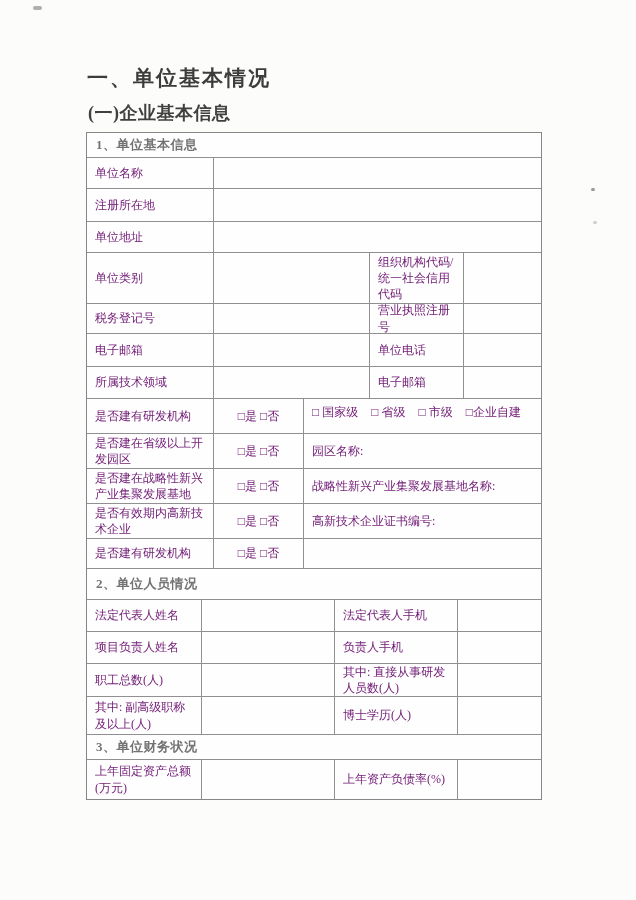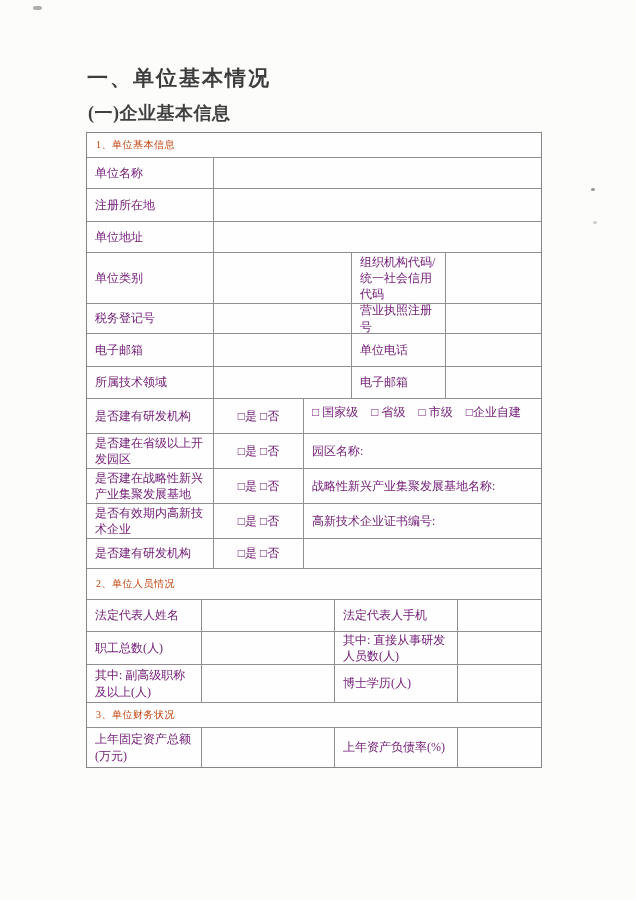--- a/index.html
+++ b/index.html
@@ -21,27 +21,27 @@
     border:1px solid #868686;background:#fefefe;box-sizing:border-box;
   }
   .tr{display:flex;border-bottom:1px solid #909090;box-sizing:border-box;}
   .tr:last-child{border-bottom:none;}
   .td{
     box-sizing:border-box;display:flex;align-items:center;
     padding:3px 8px;font-size:12px;color:#701a75;line-height:1.35;
   }
   .td + .td{border-left:1px solid #909090;}
   .sec{
-    width:100%;font-weight:normal;color:#c2410c;font-size:10px;
+    width:100%;font-weight:bold;color:#737373;font-size:13px;
     display:flex;align-items:center;padding:3px 9px;box-sizing:border-box;
     letter-spacing:.5px;
   }
   
   .cA1{width:126px;} .cA2{flex:1;}
-  .cB1{width:126px;} .cB2{width:138px;} .cB3{width:94px;padding:2px 8px;} .cB4{flex:1;}
+  .cB1{width:126px;} .cB2{width:138px;} .cB3{width:94px;padding:2px 8px;margin-left:18px;} .cB4{flex:1;}
   .cC1{width:126px;} .cC2{width:90px;justify-content:center;padding:3px 15px;} .cC3{flex:1;}
   .cD1{width:114px;} .cD2{width:133px;} .cD3{width:123px;} .cD4{flex:1;}
   .opts{display:block;padding:4px 6px 4px 8px;line-height:1.55;}
   .opts span{margin-right:13px;}
   .opts span:last-child{margin-right:4px;}
   .speck{position:absolute;border-radius:2px;}
   .speck-a{left:33px;top:6px;width:9px;height:4px;background:#6f6f6f;opacity:.55;}
   .speck-b{left:591px;top:188px;width:4px;height:3px;background:#9a9a9a;}
   .speck-c{left:593px;top:221px;width:4px;height:3px;background:#cfcfcf;}
 </style>
@@ -136,20 +136,26 @@
     <div class="td sec">2、单位人员情况</div>
   </div>
 
   <div class="tr" style="height:32px">
     <div class="td cD1">法定代表人姓名</div>
     <div class="td cD2"></div>
     <div class="td cD3">法定代表人手机</div>
     <div class="td cD4"></div>
   </div>
 
+  <div class="tr" style="height:32px">
+    <div class="td cD1">项目负责人姓名</div>
+    <div class="td cD2"></div>
+    <div class="td cD3">负责人手机</div>
+    <div class="td cD4"></div>
+  </div>
 
   <div class="tr" style="height:33px">
     <div class="td cD1">职工总数(人)</div>
     <div class="td cD2"></div>
     <div class="td cD3">其中: 直接从事研发人员数(人)</div>
     <div class="td cD4"></div>
   </div>
 
   <div class="tr" style="height:38px">
     <div class="td cD1">其中: 副高级职称及以上(人)</div>

